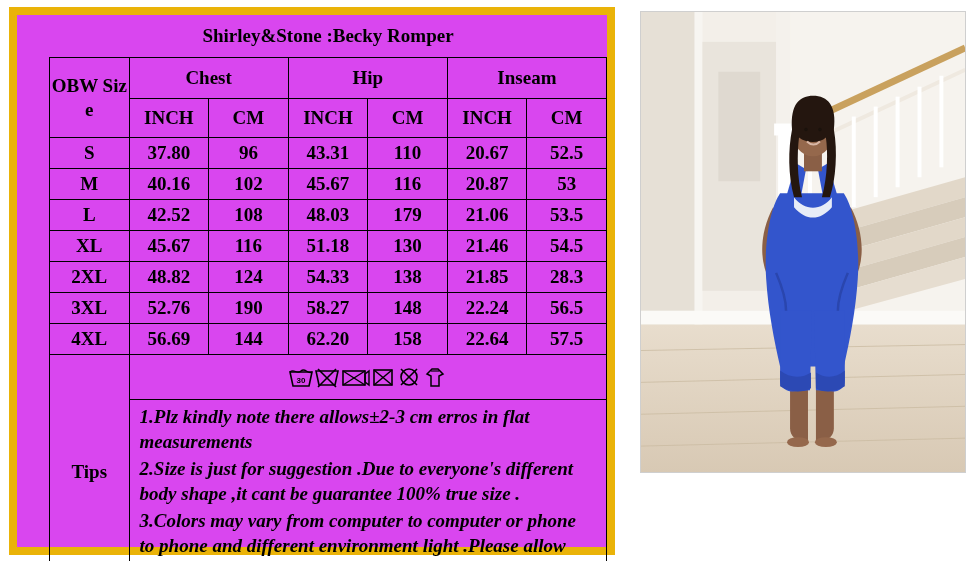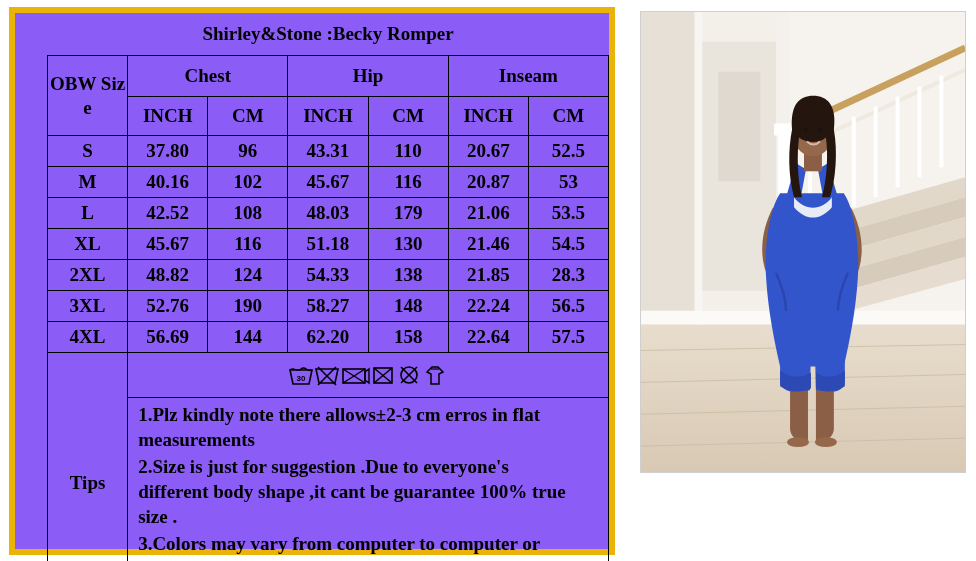--- a/index.html
+++ b/index.html
@@ -18,23 +18,23 @@
     width: 976px;
     height: 561px;
   }
   
   .chart-wrap {
     position: absolute;
     left: 9px;
     top: 7px;
     width: 606px;
     height: 548px;
-    border: 6px solid #eab308;
+    border: 8px solid #eab308;
     box-sizing: border-box;
-    background: #8b5cf6;
+    background: #d946ef;
     padding-left: 32px;
   }
   table.size-table {
     width: 100%;
     height: 100%;
     border-collapse: collapse;
     table-layout: fixed;
   }
   table.size-table td, table.size-table th {
     border: 1px solid #000;
@@ -101,21 +101,21 @@
   }
   .tips-cell {
     text-align: left !important;
     padding: 4px 8px 4px 10px !important;
     color: #ff0000;
     font-size: 17.5px;
     font-weight: bold;
     line-height: 1.32;
     vertical-align: top;
   }
-  .tips-cell p { margin: 0 18px 2px 0; }
+  .tips-cell p { margin: 0 18px 2px 0; font-style: italic; }
   
   .photo {
     position: absolute;
     left: 640px;
     top: 11px;
     width: 326px;
     height: 462px;
     border: 1px solid #cfcfcf;
     box-sizing: border-box;
     overflow: hidden;

